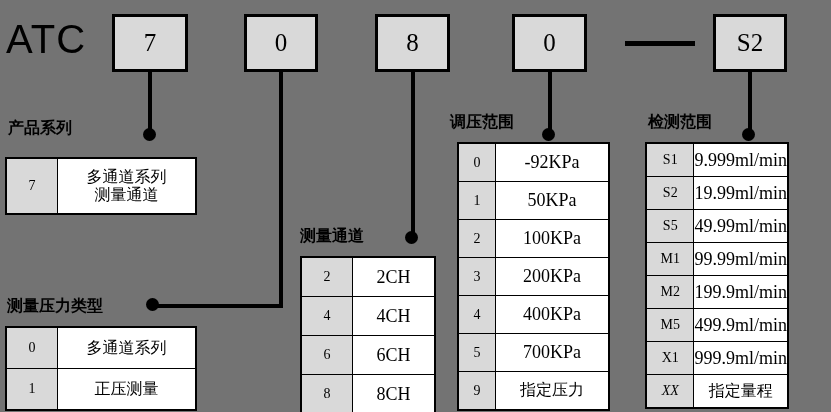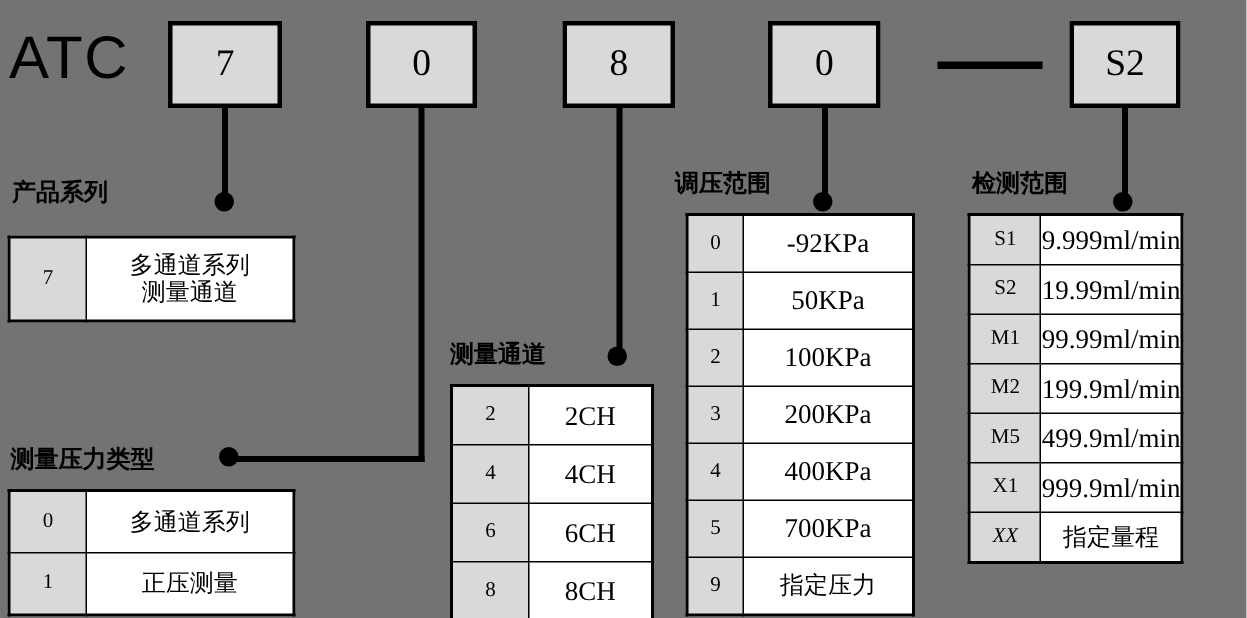--- a/index.html
+++ b/index.html
@@ -230,20 +230,24 @@
     <tbody>
         <tr>
       <td class="code" style="width:60px; height:32px;">S1</td>
       <td class="desc">9.999ml/min</td>
     </tr>
     <tr>
       <td class="code" style="height:32px;">S2</td>
       <td class="desc">19.99ml/min</td>
     </tr>
     <tr>
+      <td class="code" style="height:32px;">S5</td>
+      <td class="desc">49.99ml/min</td>
+    </tr>
+    <tr>
       <td class="code" style="height:32px;">M1</td>
       <td class="desc">99.99ml/min</td>
     </tr>
     <tr>
       <td class="code" style="height:32px;margin-left:42px;">M2</td>
       <td class="desc">199.9ml/min</td>
     </tr>
     <tr>
       <td class="code" style="height:32px;">M5</td>
       <td class="desc">499.9ml/min</td>

